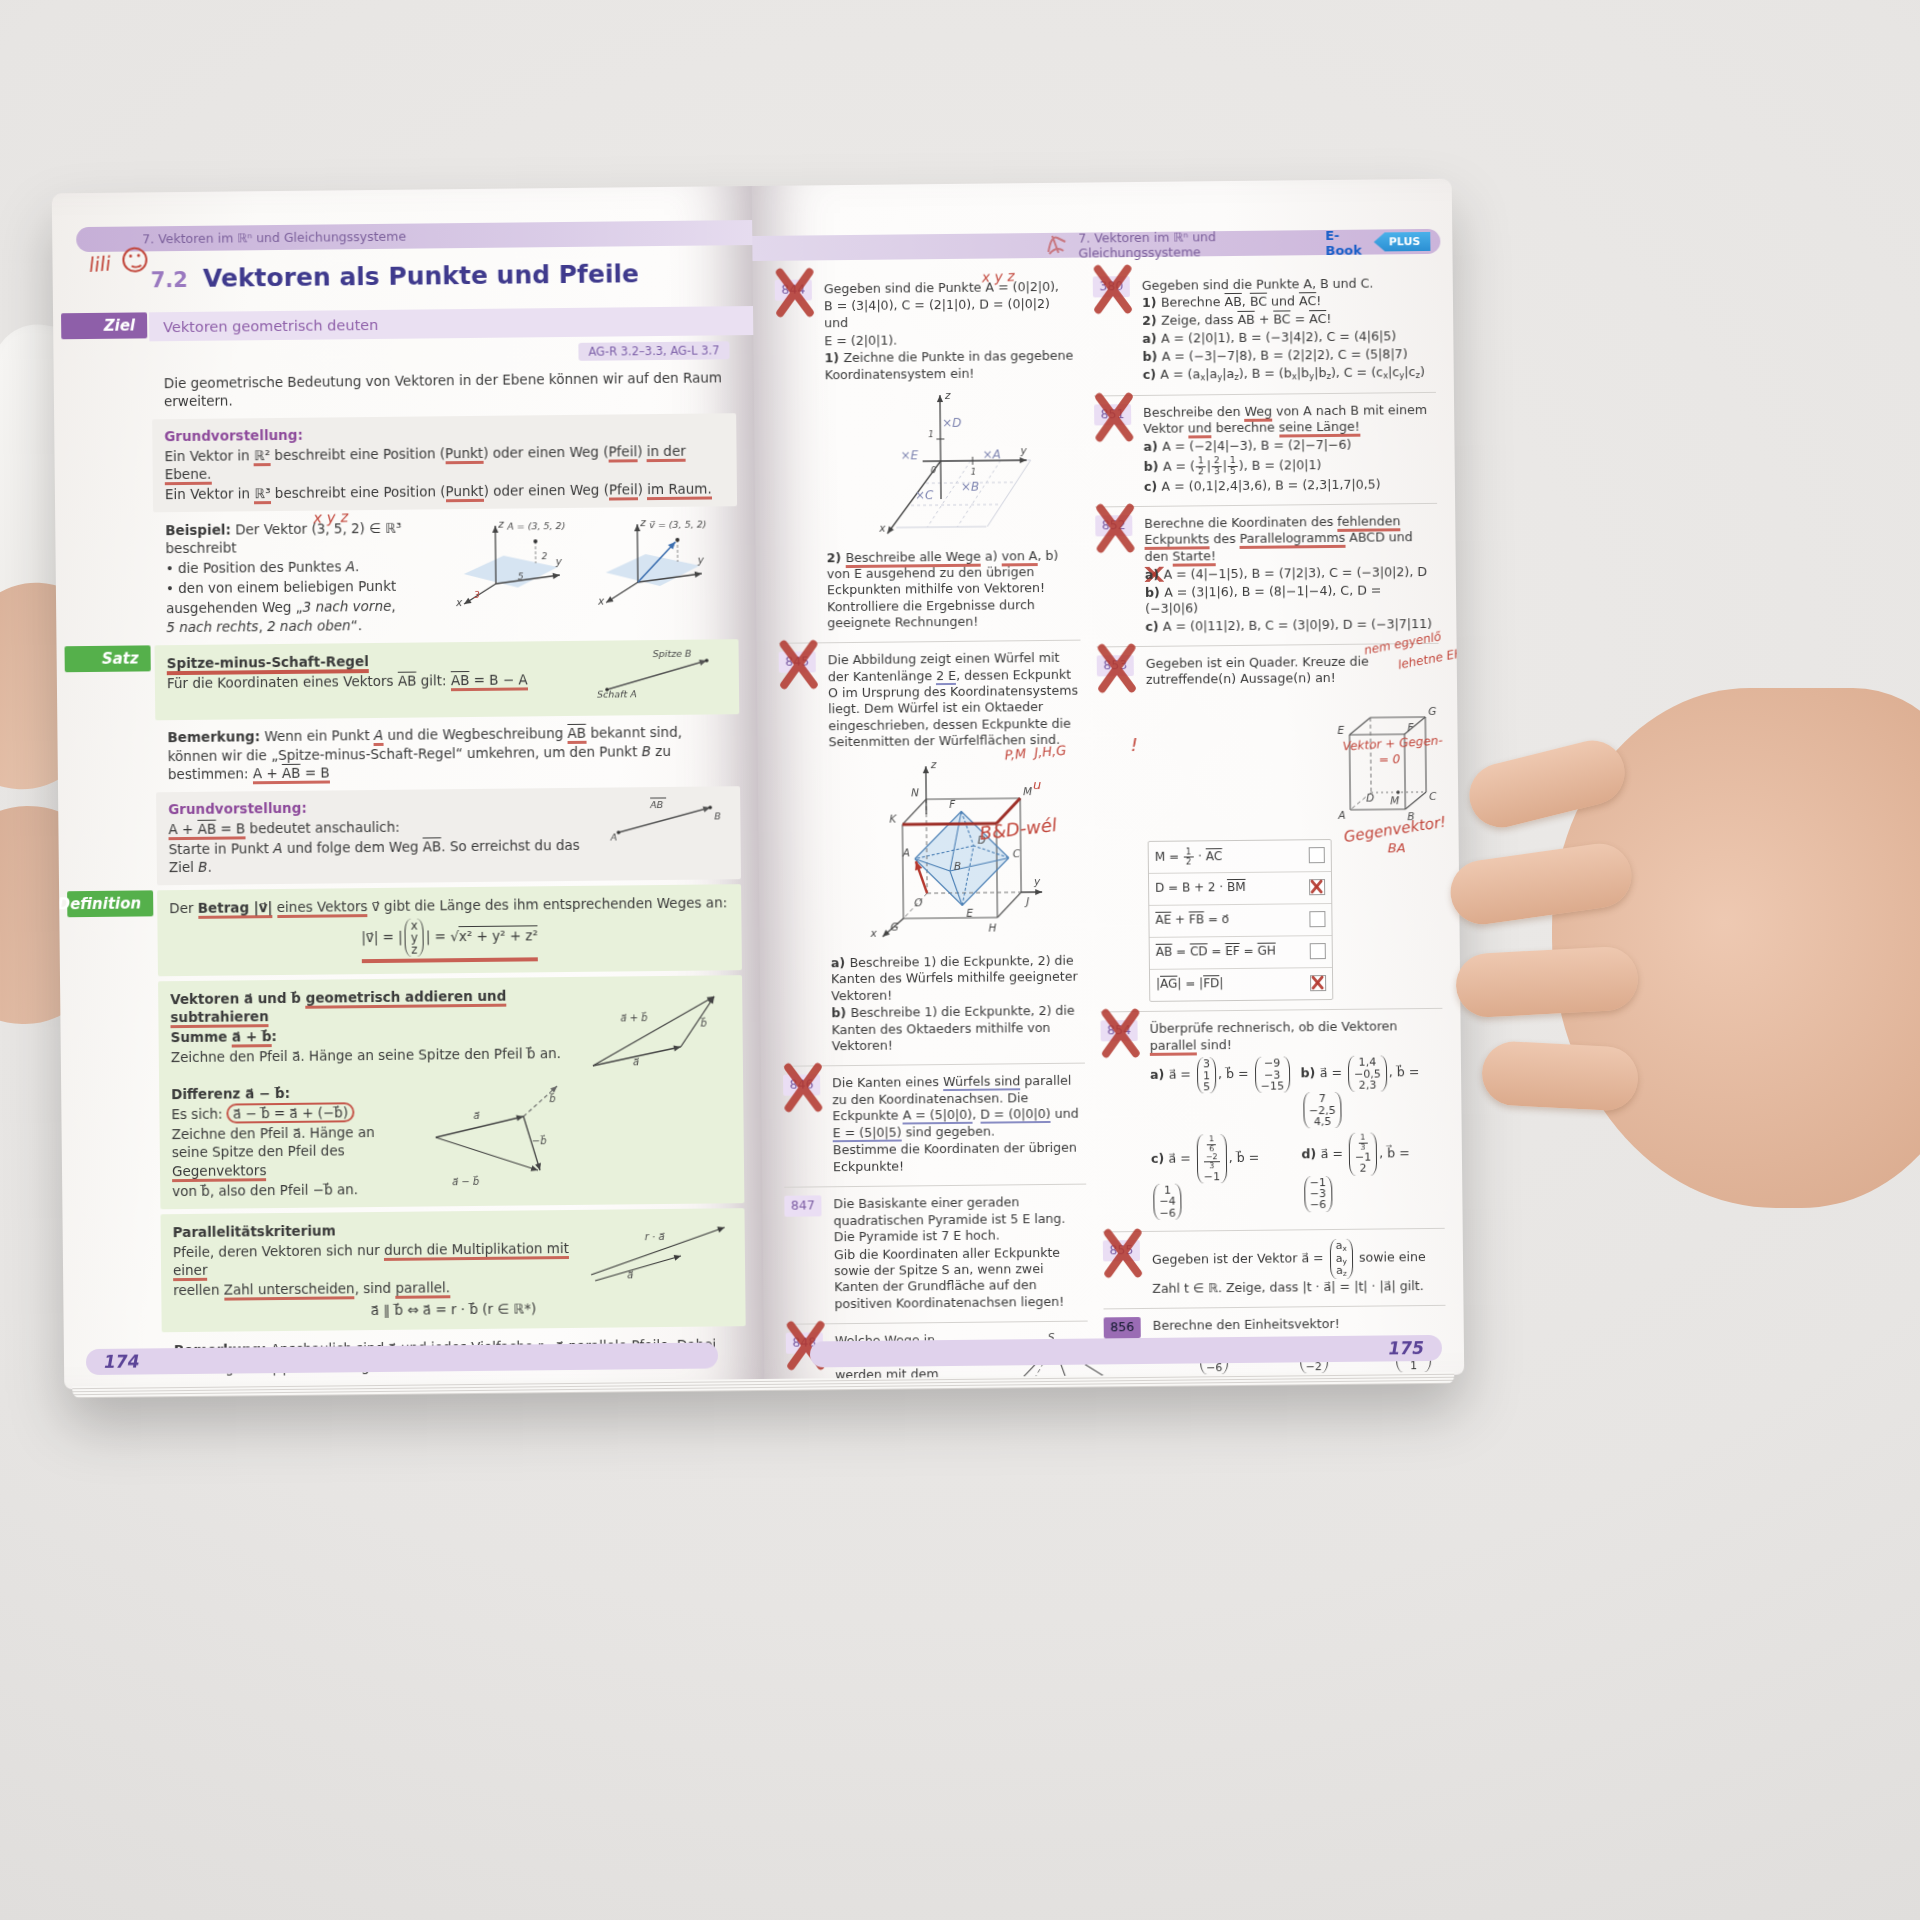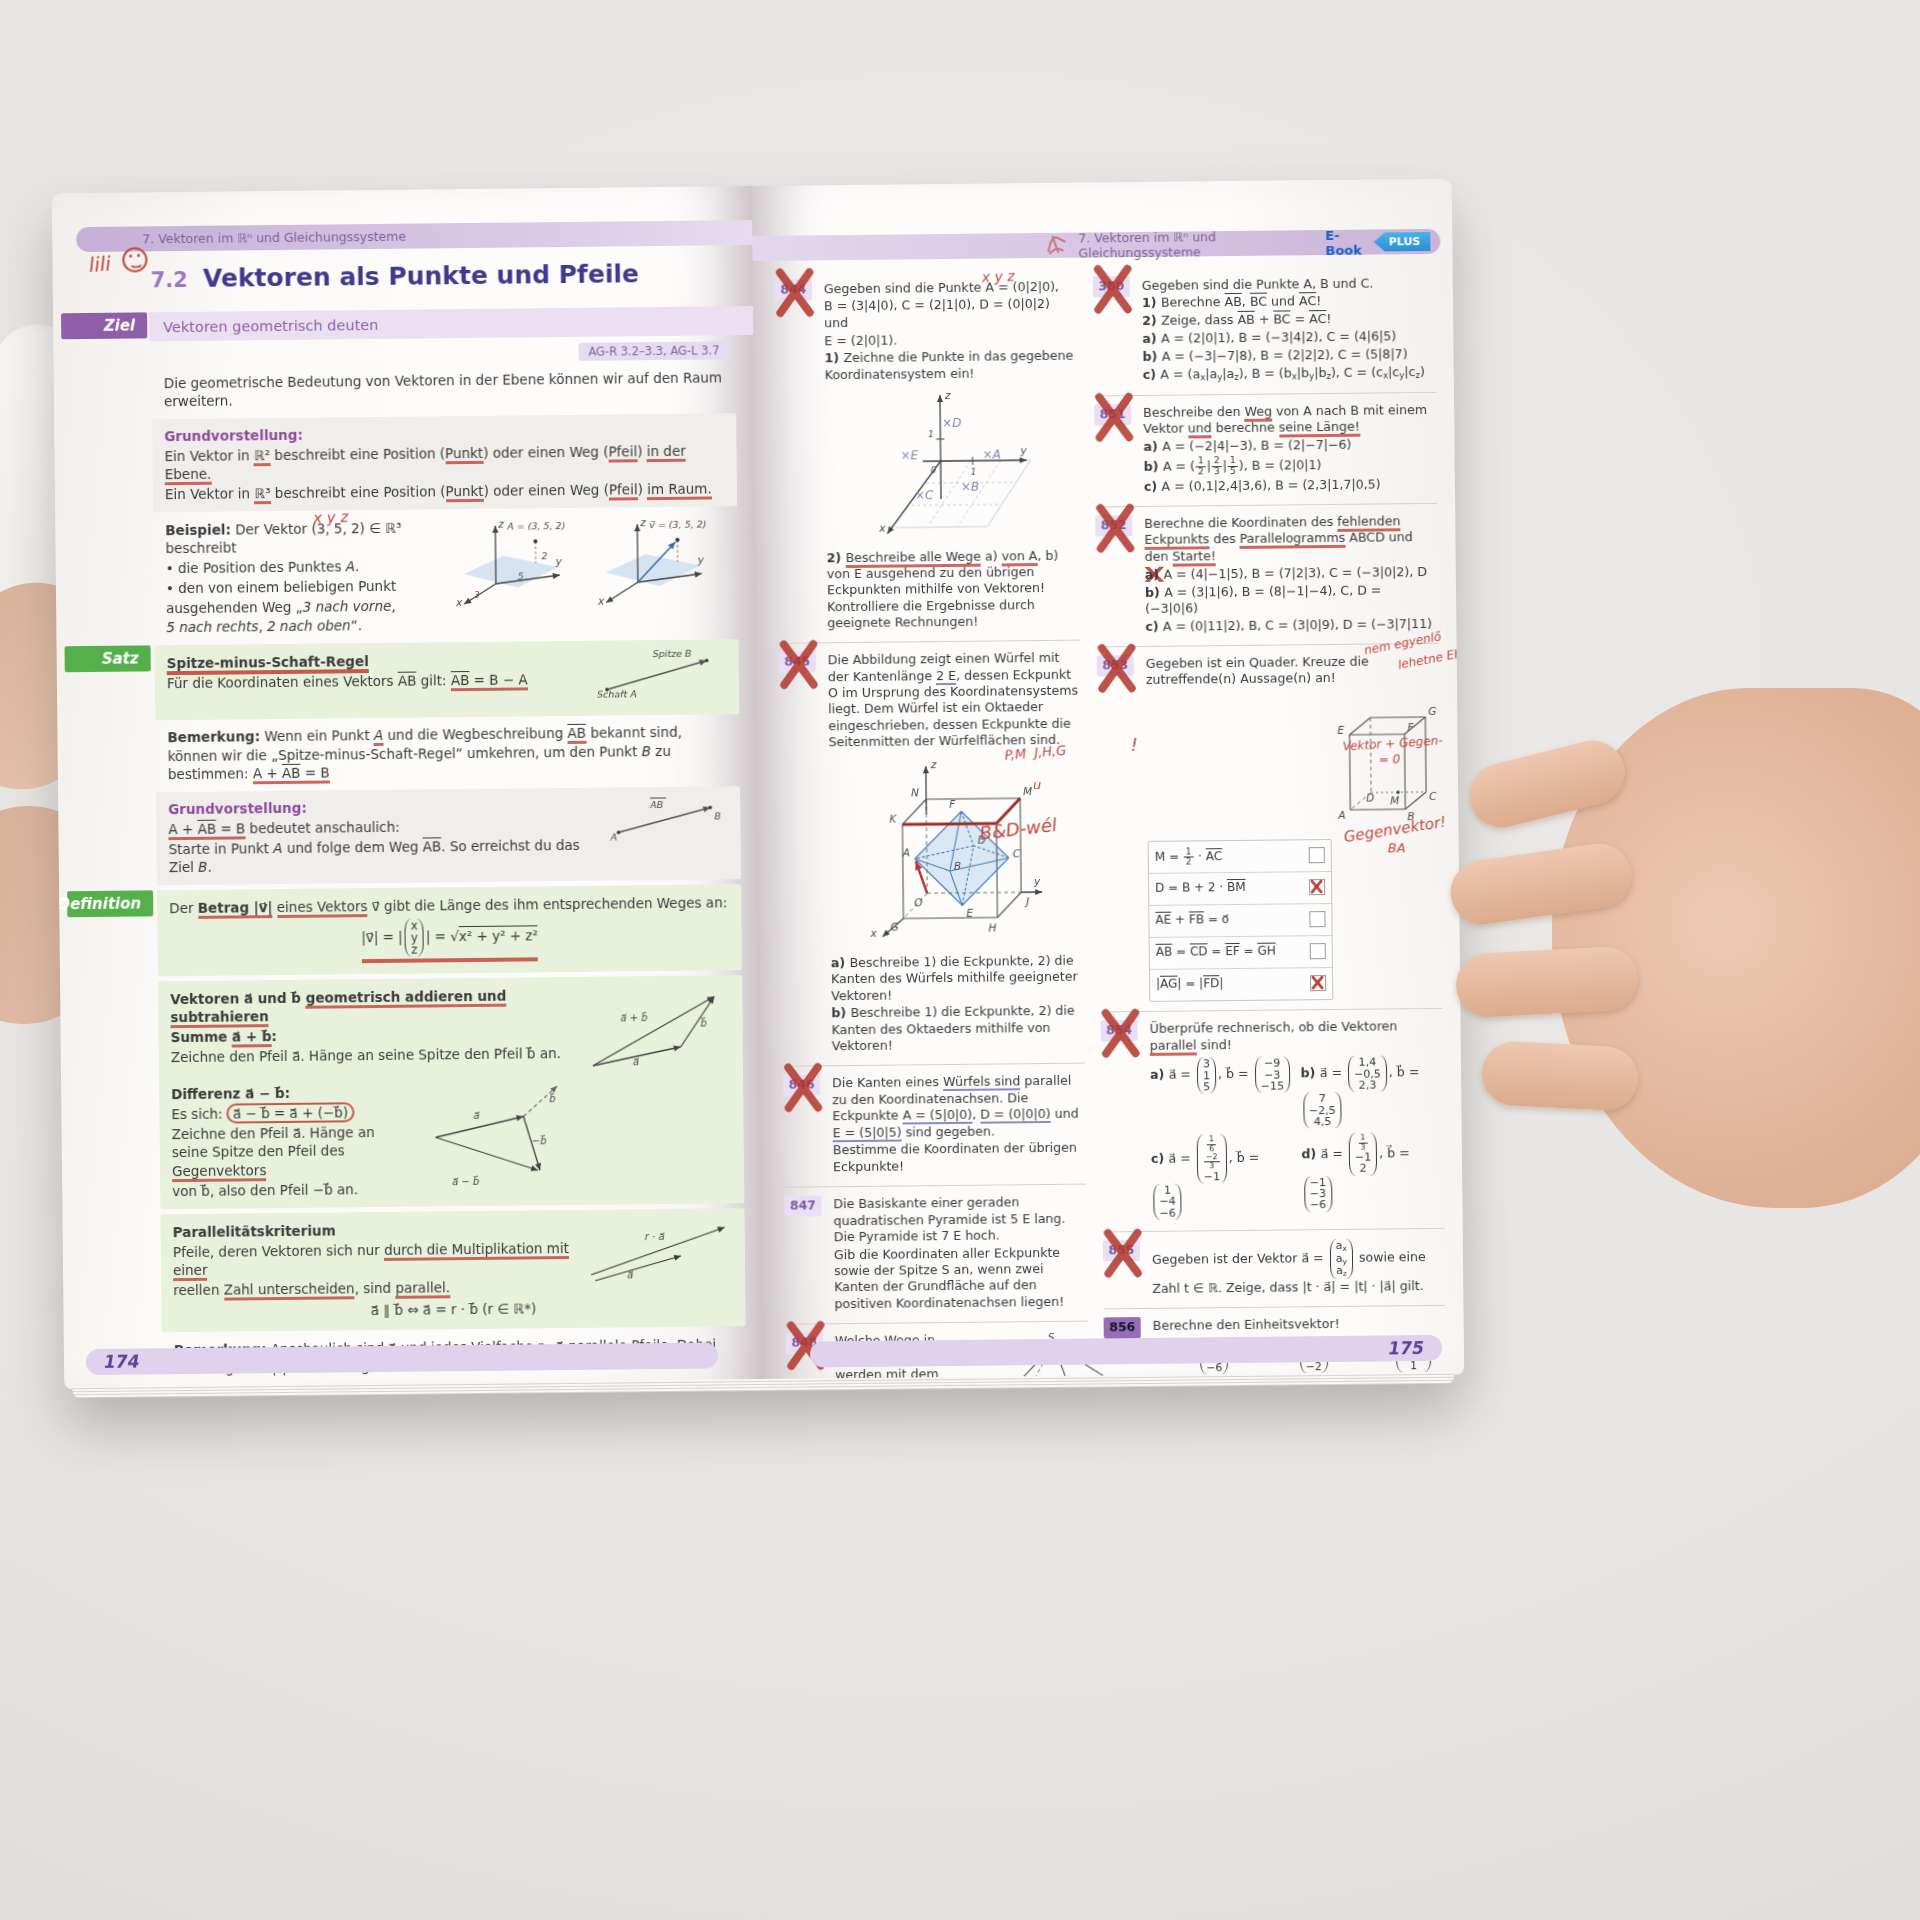--- a/index.html
+++ b/index.html
@@ -55,21 +55,21 @@
   .bx-green{background:#e8f1db;padding:7px 12px}
   .bx-gray{background:#f0eeeb;padding:7px 12px}
   .bx-none{padding:2px 12px}
   
   .rcontent{position:absolute;top:94px;left:22px;right:18px;bottom:50px;display:flex;gap:16px;font-size:12.6px;line-height:1.3}
   .col1{width:302px;min-width:302px}
   .col2{flex:1;min-width:0}
   .ex{position:relative;display:flex;padding:8px 0 9px;border-top:1px solid #d4d2cf}
   .ex:first-child{border-top:none;padding-top:0}
   .exbadge{position:relative;width:40px;min-width:40px;margin-right:9px}
-  .bdg{width:37px;height:21px;background:#eadef4;color:#7b5ca3;font-weight:bold;font-size:12.5px;display:flex;align-items:center;justify-content:center;border-radius:2px}
+  .bdg{width:37px;height:21px;background:#eadef4;color:#7b5ca3;font-weight:normal;font-size:12.5px;display:flex;align-items:center;justify-content:center;border-radius:2px}
   .bdg.solid{background:#9a6cb4;color:#0f172a}
   .exbody{flex:1;min-width:0;position:relative}
   .xmark{position:absolute;left:-7px;top:-13px;width:52px;height:54px;pointer-events:none;opacity:.85}
   .xmark::before,.xmark::after{content:"";position:absolute;left:23px;top:-3px;width:8px;height:58px;background:#b2362c;border-radius:4px}
   .xmark::before{transform:rotate(36deg)}
   .xmark::after{transform:rotate(-36deg)}
   
   .ln{margin:1.5px 0;position:relative}
   .ctr{text-align:center;margin:4px 0}
   .ured{display:table;margin:4px auto;border-bottom:4px solid rgba(194,71,60,.85);padding-bottom:2px}

